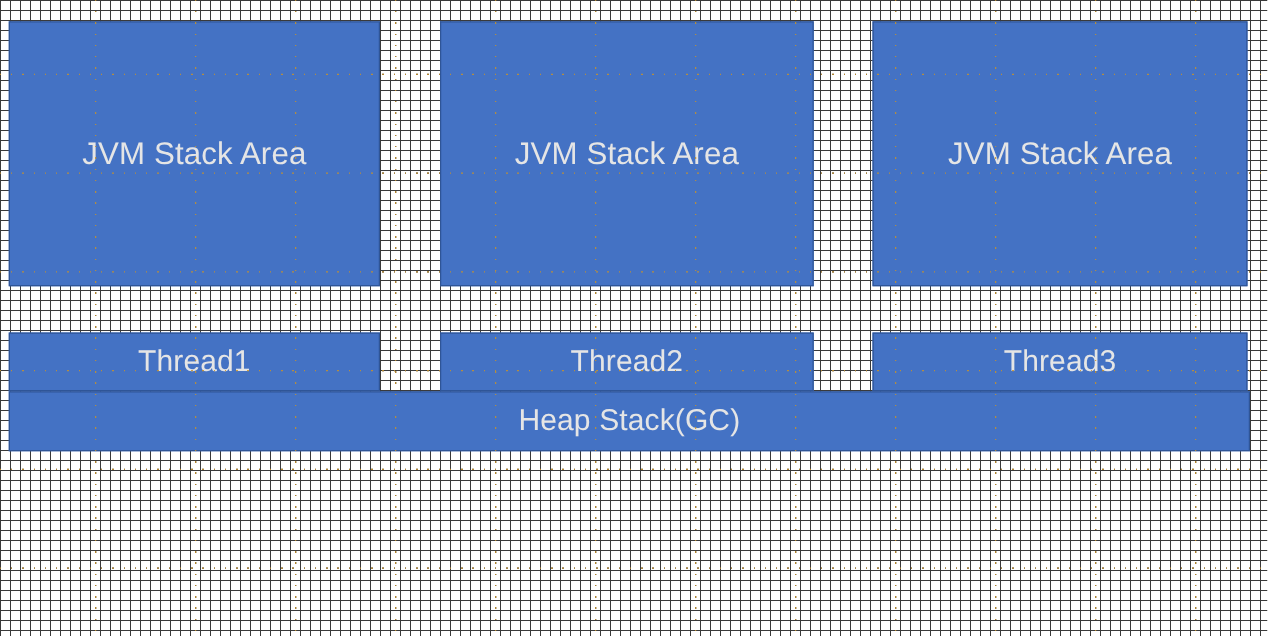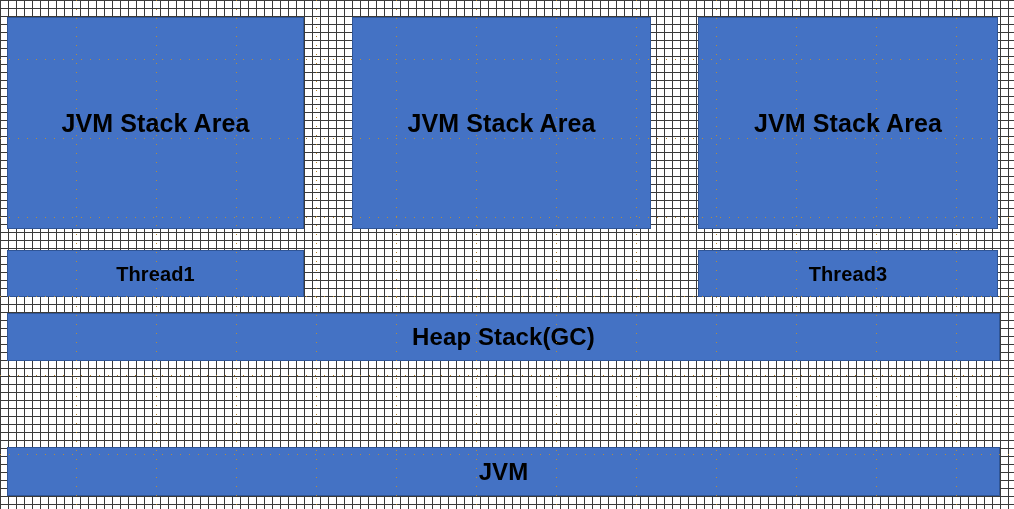--- a/index.html
+++ b/index.html
@@ -63,34 +63,34 @@
 
   .box {
     position: absolute;
     z-index: 2;
     background-color: #4472C4;
     border: 1px solid #2F5597;
     box-sizing: border-box;
     display: flex;
     align-items: center;
     justify-content: center;
-    color: #000000;
-    font-weight: bold;
+    color: #e5e5e5;
+    font-weight: normal;
     letter-spacing: 0.1px;
     -webkit-font-smoothing: antialiased;
   }
   .box .label {
     position: relative;
     z-index: 4;
     line-height: 1;
     white-space: nowrap;
   }
 
   .stack-box { font-size: 25px; }
-  .thread-box { font-size: 20px; }
+  .thread-box { font-size: 24px; margin-top: 16px; }
   .wide-box { font-size: 24px; }
 </style>
 </head>
 <body>
 
 <div id="canvas">
 
   <div class="gridlayer under" style="color:#3a3a3a;">
     <div class="vline" style="left:76px;"></div>
     <div class="vline" style="left:156px;"></div>
@@ -121,33 +121,33 @@
   </div>
 
   <div class="box stack-box" style="left:698px; top:17px; width:300px; height:212px;">
     <span class="label">JVM Stack Area</span>
   </div>
 
   <div class="box thread-box" style="left:7px; top:250px; width:297px; height:47px;">
     <span class="label">Thread1</span>
   </div>
 
+  <div class="box thread-box" style="left:352px; top:250px; width:299px; height:47px;">
+    <span class="label">Thread2</span>
+  </div>
 
   <div class="box thread-box" style="left:698px; top:250px; width:300px; height:47px;">
     <span class="label">Thread3</span>
   </div>
 
   <div class="box wide-box" style="left:7px; top:313px; width:993px; height:48px;">
     <span class="label">Heap Stack(GC)</span>
   </div>
 
 
-  <div class="box wide-box" style="left:7px; top:447px; width:993px; height:49px;">
-    <span class="label">JVM</span>
-  </div>
 
   <div class="gridlayer over" style="color:#c8922a; mix-blend-mode:normal; opacity:0.85;">
     <div class="vline" style="left:76px;"></div>
     <div class="vline" style="left:156px;"></div>
     <div class="vline" style="left:236px;"></div>
     <div class="vline" style="left:316px;"></div>
     <div class="vline" style="left:396px;"></div>
     <div class="vline" style="left:476px;"></div>
     <div class="vline" style="left:556px;"></div>
     <div class="vline" style="left:636px;"></div>

